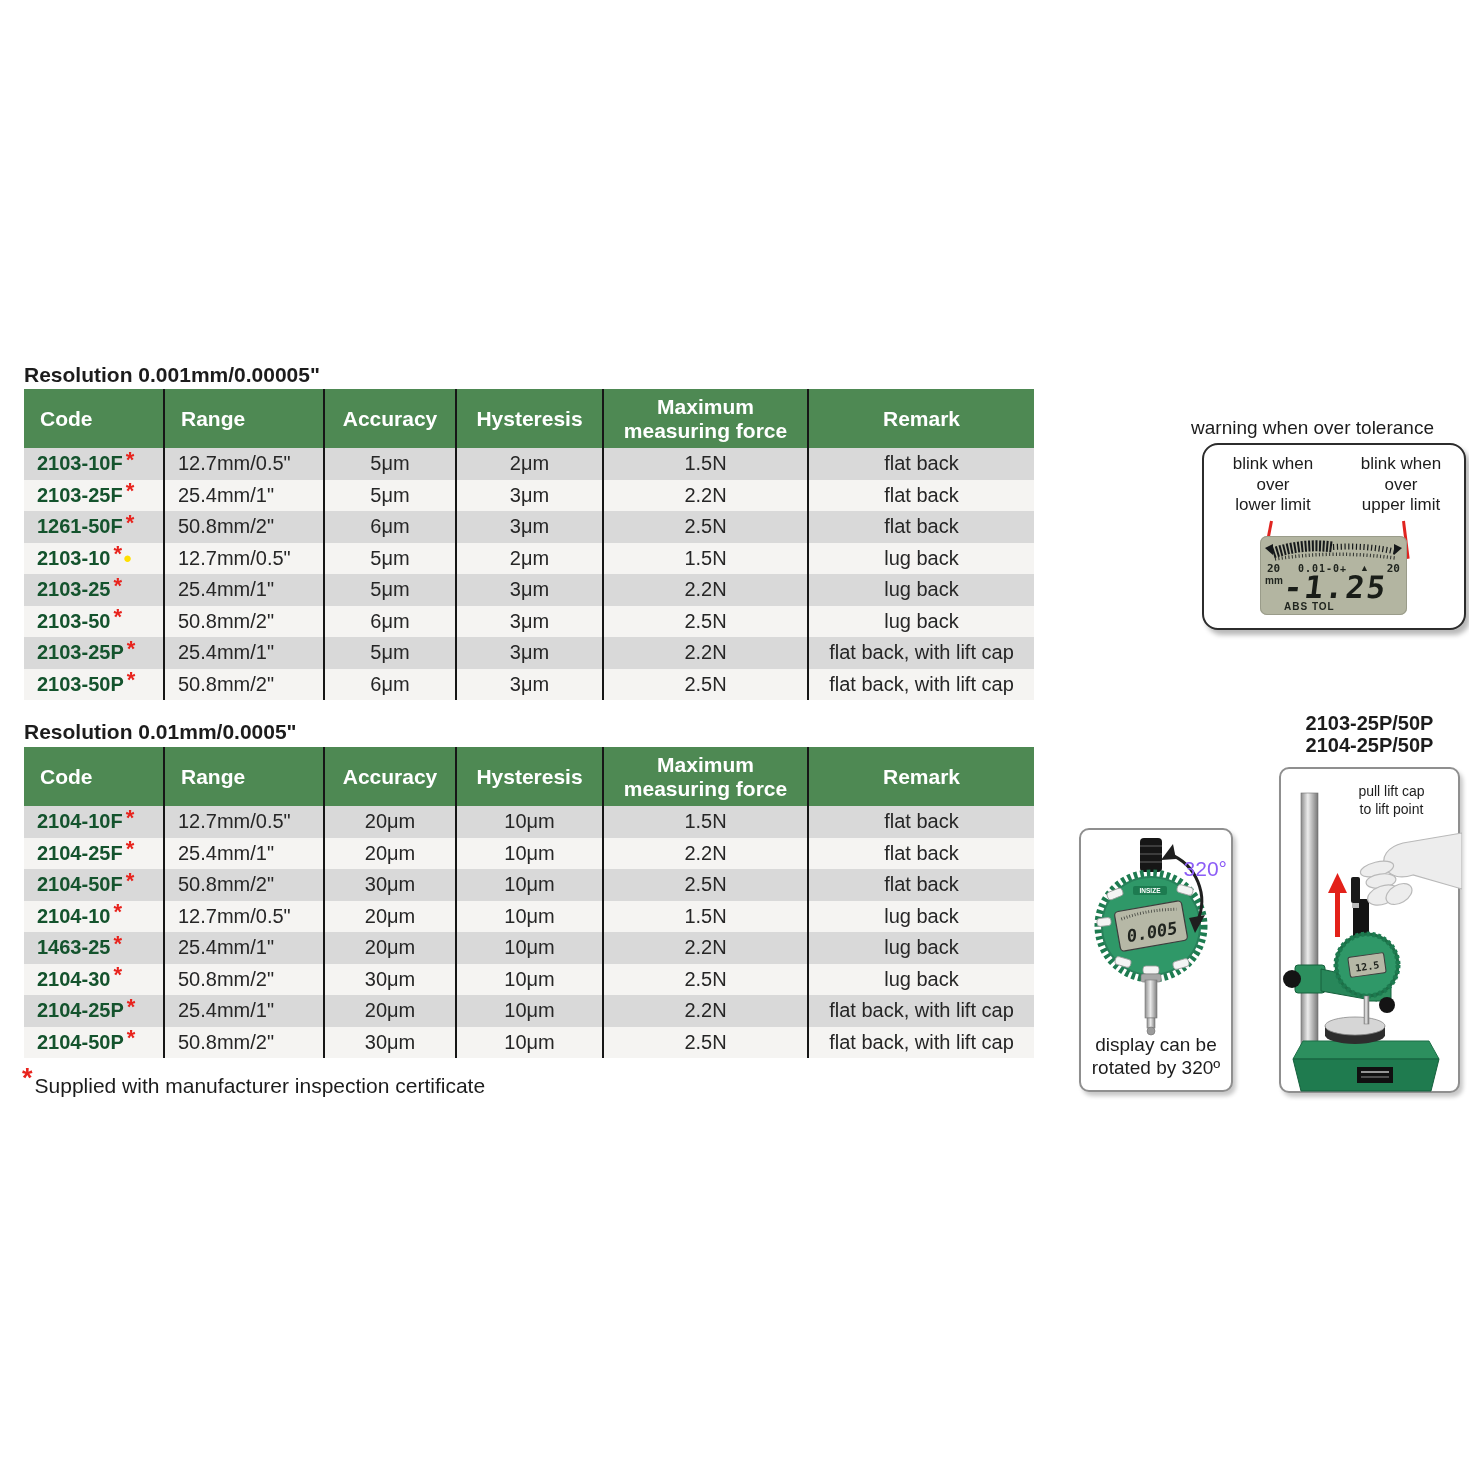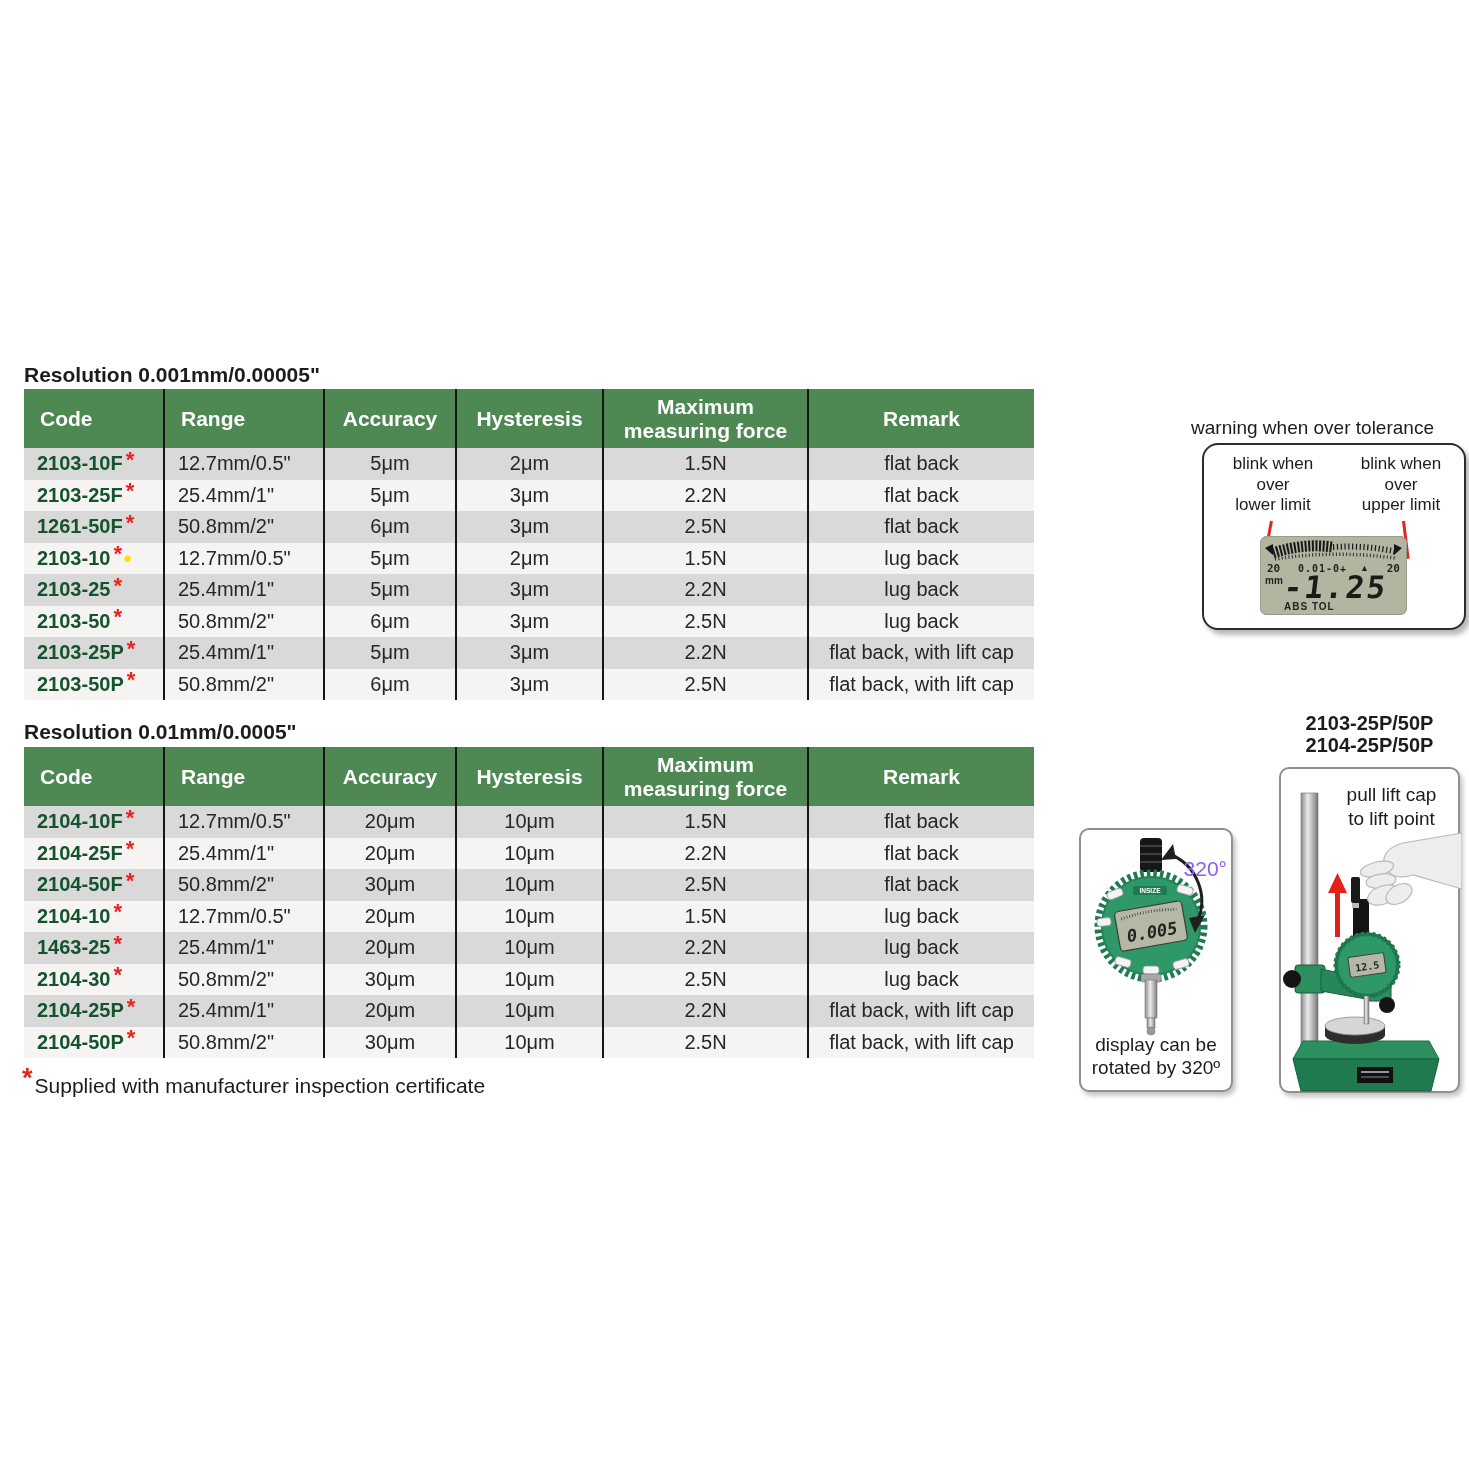--- a/index.html
+++ b/index.html
@@ -51,21 +51,21 @@
                  font-weight:bold; font-size:31px; letter-spacing:2px; color:#191d18; transform:skewX(-7deg); }
   .lcd-mode { position:absolute; left:24px; bottom:3px; font-size:10px; font-weight:bold; color:#20251f; letter-spacing:1px; }
 
   .pbox { position:absolute; background:#fff; border:2px solid #8f8f8f; border-radius:10px; box-shadow:3px 4px 4px rgba(0,0,0,.22); }
   .rotate-box { left:1079px; top:828px; width:154px; height:264px; }
   .angle-label { position:absolute; right:4px; top:27px; font-size:21px; color:#8b5cf6; }
   .rotate-caption { position:absolute; left:0; right:0; bottom:10px; text-align:center; font-size:19px; line-height:1.2; color:#1c1c1c; white-space:pre-line; }
 
   .lift-codes { position:absolute; left:1279px; top:712px; width:181px; text-align:center; font-size:20px; font-weight:bold; line-height:22px; color:#1c1c1c; white-space:pre-line; }
   .lift-box { left:1279px; top:767px; width:181px; height:326px; }
-  .lift-caption { position:absolute; left:48px; right:4px; top:14px; text-align:center; font-size:19px; line-height:1.25; color:#1c1c1c; white-space:pre-line; }
+  .lift-caption { position:absolute; left:48px; right:4px; top:14px; text-align:center; font-size:14px; line-height:1.25; color:#1c1c1c; white-space:pre-line; }
   .panel-svg { position:absolute; left:0; top:0; }
 </style>
 </head>
 <body>
 
 <div class="canvas">
 
   <h2 class="spec-title" style="top:363px;">Resolution 0.001mm/0.00005"</h2>
   <div class="spec-table" style="top:389px;">
     <div class="thead">

